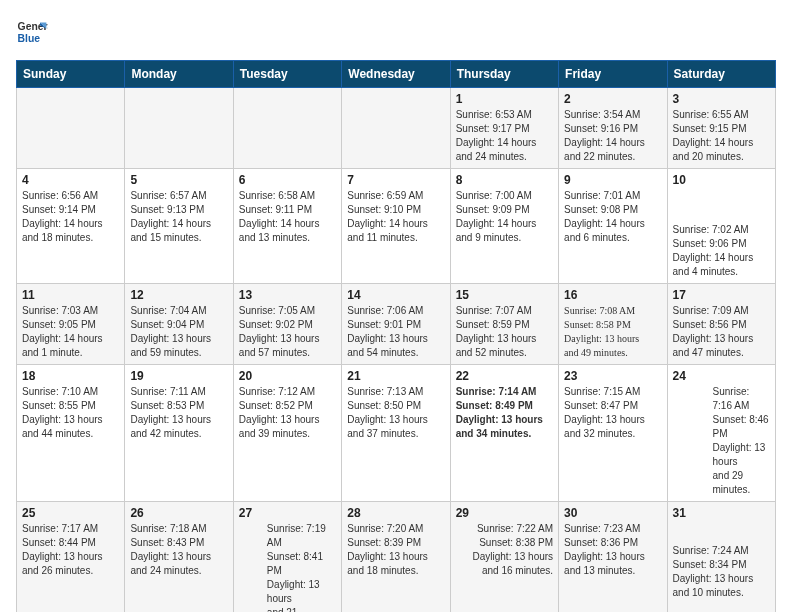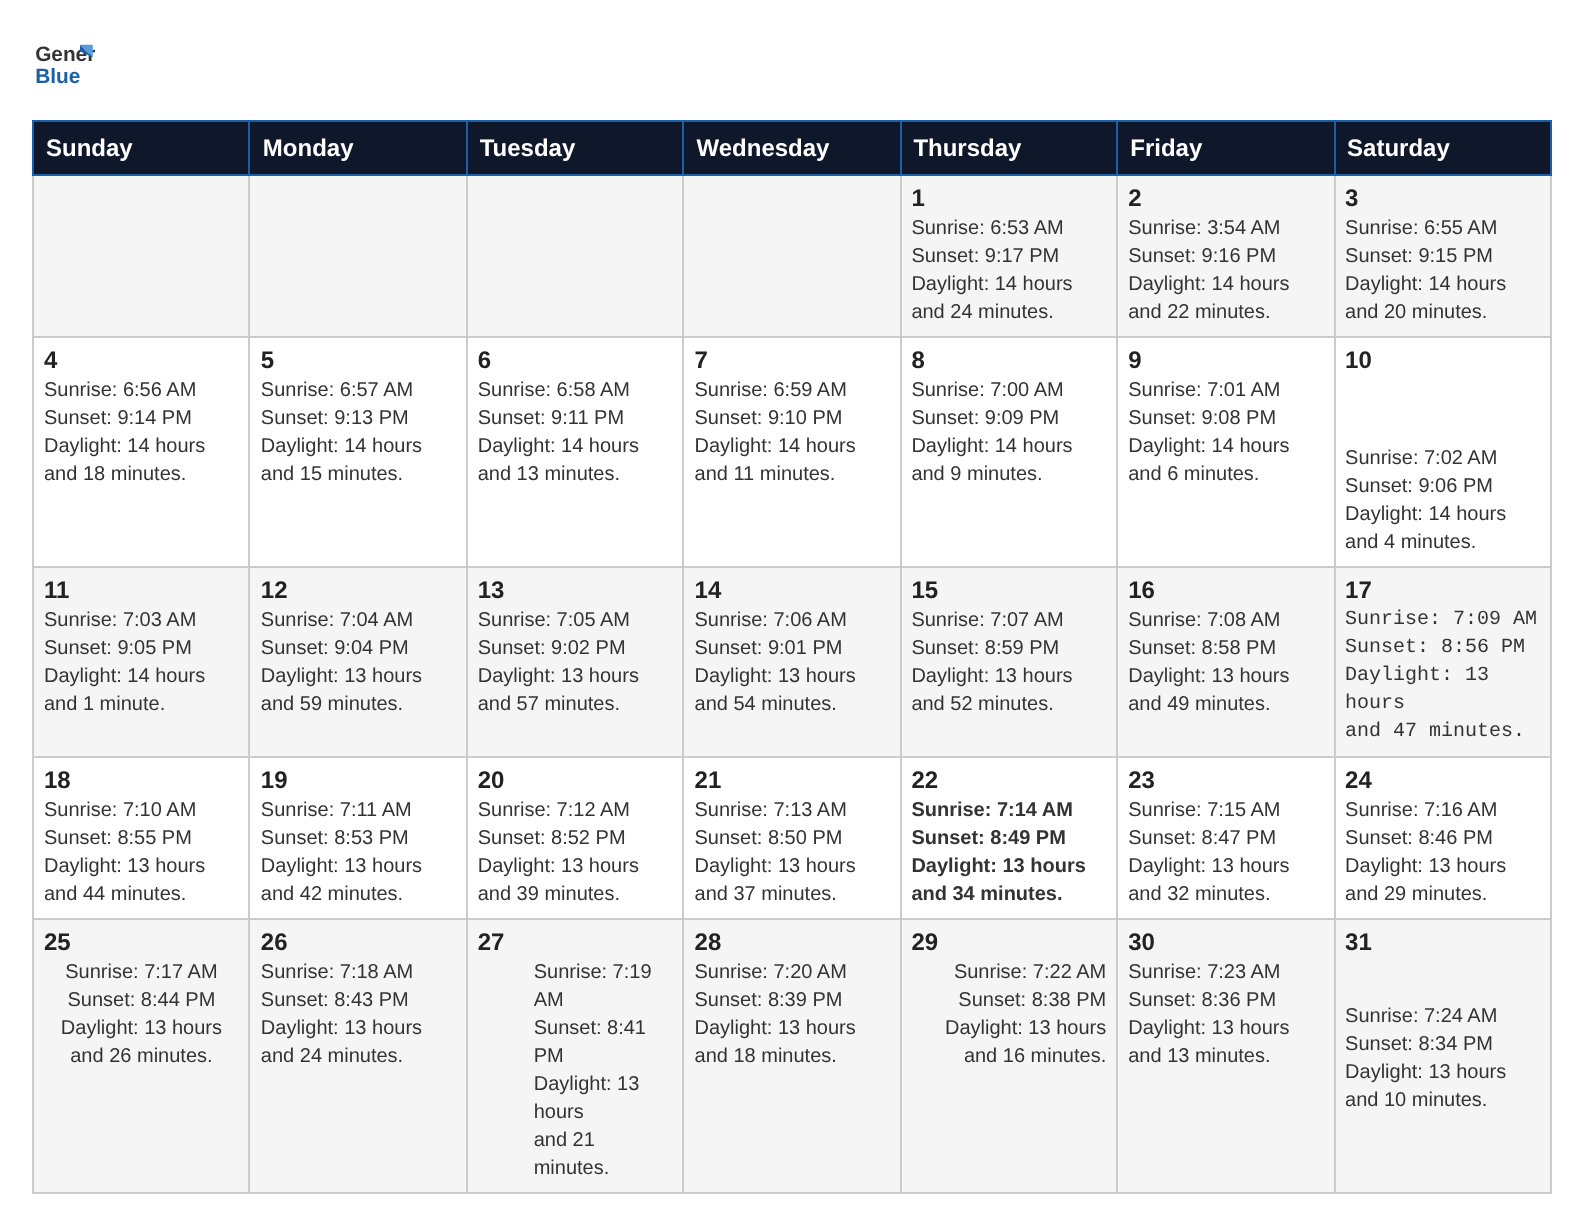--- a/index.html
+++ b/index.html
@@ -37,21 +37,21 @@
       font-size: 16px;
       font-weight: normal;
       color: #555;
     }
     table {
       width: 100%;
       border-collapse: collapse;
       font-size: 11px;
     }
     thead tr th {
-      background-color: #0f172a;
+      background-color: #0c4a6e;
       color: #fff;
       text-align: left;
       padding: 6px 6px;
       font-size: 12px;
       font-weight: bold;
       border: 1px solid #1a5fa8;
     }
     tbody tr td {
       border: 1px solid #ccc;
       vertical-align: top;
@@ -220,28 +220,28 @@
         </td>
         <td>
           <div class="day-number">15</div>
           <div class="day-info" style="white-space: pre-line;">Sunrise: 7:07 AM
 Sunset: 8:59 PM
 Daylight: 13 hours
 and 52 minutes.</div>
         </td>
         <td>
           <div class="day-number">16</div>
-          <div class="day-info" style="white-space: pre-line;">Sunrise: 7:08 AM
+          <div class="day-info" style="white-space: pre-line; font-family: Liberation Serif, serif;">Sunrise: 7:08 AM
 Sunset: 8:58 PM
 Daylight: 13 hours
 and 49 minutes.</div>
         </td>
         <td>
           <div class="day-number">17</div>
-          <div class="day-info" style="white-space: pre-line; font-family: Liberation Mono, monospace;">Sunrise: 7:09 AM
+          <div class="day-info" style="white-space: pre-line;">Sunrise: 7:09 AM
 Sunset: 8:56 PM
 Daylight: 13 hours
 and 47 minutes.</div>
         </td>
       </tr>
       <tr>
         <td>
           <div class="day-number">18</div>
           <div class="day-info" style="white-space: pre-line;">Sunrise: 7:10 AM
 Sunset: 8:55 PM
@@ -278,30 +278,30 @@
         </td>
         <td>
           <div class="day-number">23</div>
           <div class="day-info" style="white-space: pre-line;">Sunrise: 7:15 AM
 Sunset: 8:47 PM
 Daylight: 13 hours
 and 32 minutes.</div>
         </td>
         <td>
           <div class="day-number">24</div>
-          <div class="day-info" style="white-space: pre-line;">Sunrise: 7:16 AM
+          <div class="day-info" style="white-space: pre-line; margin-left: 40px;">Sunrise: 7:16 AM
 Sunset: 8:46 PM
 Daylight: 13 hours
 and 29 minutes.</div>
         </td>
       </tr>
       <tr>
         <td>
           <div class="day-number">25</div>
-          <div class="day-info" style="white-space: pre-line; text-align: center;">Sunrise: 7:17 AM
+          <div class="day-info" style="white-space: pre-line;">Sunrise: 7:17 AM
 Sunset: 8:44 PM
 Daylight: 13 hours
 and 26 minutes.</div>
         </td>
         <td>
           <div class="day-number">26</div>
           <div class="day-info" style="white-space: pre-line;">Sunrise: 7:18 AM
 Sunset: 8:43 PM
 Daylight: 13 hours
 and 24 minutes.</div>

